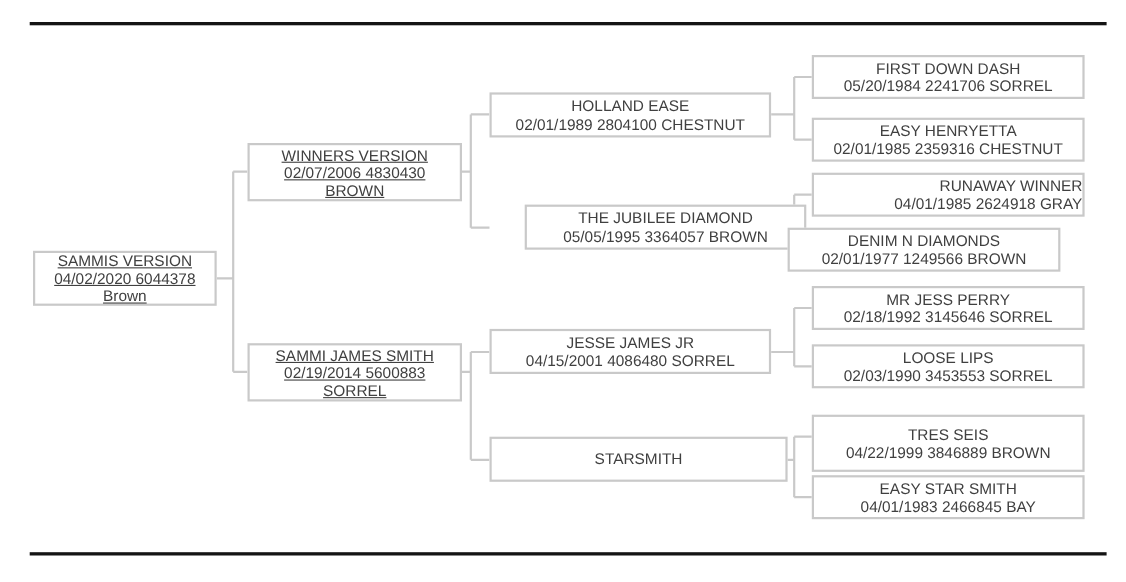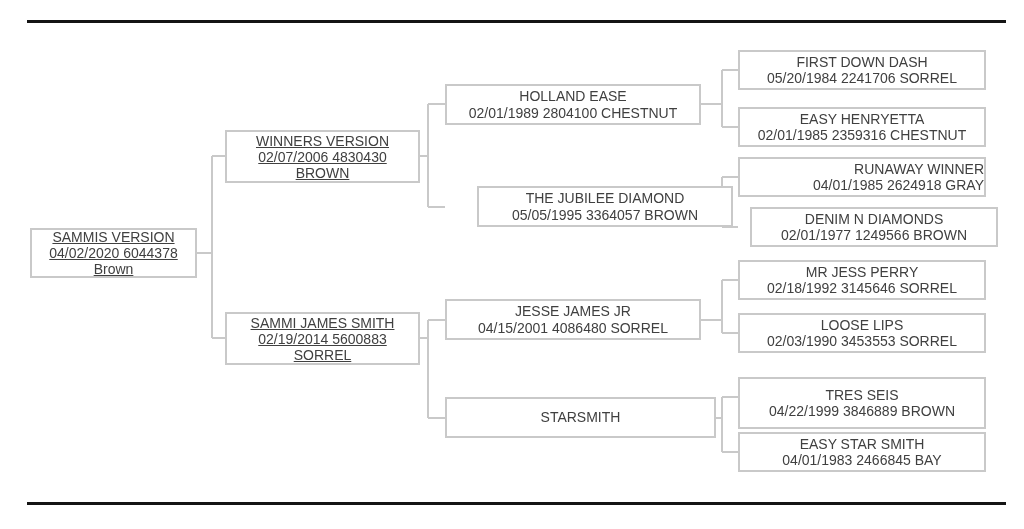--- a/index.html
+++ b/index.html
@@ -31,21 +31,21 @@
   .b-root {left:30px;  top:228px; width:167px; height:50px;}
   .b-sire {left:225px; top:130px; width:195px; height:53px;}
   .b-dam  {left:225px; top:312px; width:195px; height:53px;}
   .b-g2-0 {left:445px; top:84px;  width:256px; height:41px;}
   .b-g2-1 {left:445px; top:186px; width:256px; height:41px;margin-left:32px;}
   .b-g2-2 {left:445px; top:299px; width:256px; height:41px;}
   .b-g2-3 {left:445px; top:397px; width:271px; height:41px;}
   .b-g3-0 {left:738px; top:50px;  width:248px; height:40px;}
   .b-g3-1 {left:738px; top:107px; width:248px; height:40px;text-align:right;}
   .b-g3-2 {left:738px; top:157px; width:248px; height:40px;align-items:flex-end;}
-  .b-g3-3 {left:750px; top:207px; width:248px; height:40px;}
+  .b-g3-3 {left:716px; top:207px; width:248px; height:40px;}
   .b-g3-4 {left:738px; top:260px; width:248px; height:40px;}
   .b-g3-5 {left:738px; top:313px; width:248px; height:40px;}
   .b-g3-6 {left:738px; top:377px; width:248px; height:52px;}
   .b-g3-7 {left:738px; top:432px; width:248px; height:40px;}
 </style>
 </head>
 <body>
 
 <div class="stage">
 

